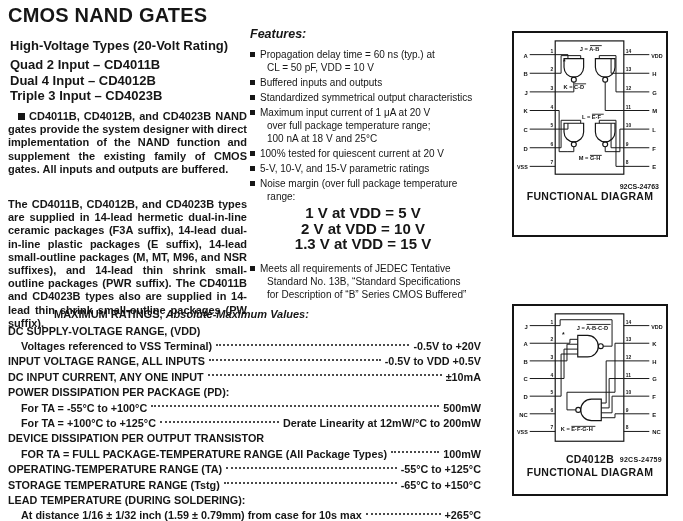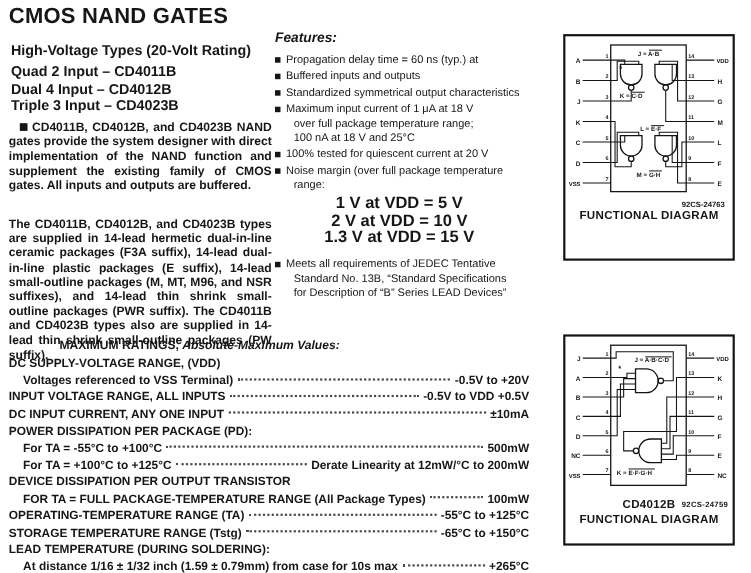--- a/index.html
+++ b/index.html
@@ -77,74 +77,81 @@
 
 <div class="abs intro p2"><span>The CD4011B, CD4012B, and CD4023B types are supplied in 14-lead hermetic dual-in-line ceramic packages (F3A suffix), 14-lead dual-in-line plastic packages (E suffix), 14-lead small-outline packages (M, MT, M96, and NSR suffixes), and 14-lead thin shrink small-outline packages (PWR suffix). The CD4011B and CD4023B types also are supplied in 14-lead thin shrink small-outline packages (PW suffix).</span></div>
 
 <div class="abs features">
   <div class="features-heading">Features:</div>
 
   <div class="feat">
     <span class="sq"></span>
     <div class="txt">
       <div>Propagation delay time = 60 ns (typ.) at</div>
+      <div class="cont">CL = 50 pF, VDD = 10 V</div>
     </div>
   </div>
 
   <div class="feat">
     <span class="sq"></span>
     <div class="txt">
         <div>Buffered inputs and outputs</div>
       </div>
   </div>
 
   <div class="feat">
     <span class="sq"></span>
     <div class="txt">
         <div>Standardized symmetrical output characteristics</div>
       </div>
   </div>
 
   <div class="feat">
     <span class="sq"></span>
     <div class="txt">
-      <div>Maximum input current of 1 μA at 18 V</div>
+      <div>Maximum input current of 1 μA at 20 V</div>
       <div class="cont">over full package temperature range;</div>
       <div class="cont">100 nA at 18 V and 25°C</div>
     </div>
   </div>
 
   <div class="feat">
     <span class="sq"></span>
     <div class="txt">
         <div>100% tested for quiescent current at 20 V</div>
       </div>
   </div>
 
+  <div class="feat">
+    <span class="sq"></span>
+    <div class="txt">
+        <div>5-V, 10-V, and 15-V parametric ratings</div>
+      </div>
+  </div>
 
   <div class="feat">
     <span class="sq"></span>
     <div class="txt">
       <div>Noise margin (over full package temperature</div>
       <div class="cont">range:</div>
     </div>
   </div>
 
   <div class="noise-values">
     <div>1 V at VDD = 5 V</div>
     <div>2 V at VDD = 10 V</div>
     <div>1.3 V at VDD = 15 V</div>
   </div>
 
   <div class="feat jedec">
     <span class="sq"></span>
     <div class="txt">
       <div>Meets all requirements of JEDEC Tentative</div>
       <div class="cont">Standard No. 13B, “Standard Specifications</div>
-      <div class="cont">for Description of “B” Series LEAD Devices”</div>
+      <div class="cont">for Description of “B” Series CMOS Buffered”</div>
     </div>
   </div>
 </div>
 
 <div class="abs ratings">
   <div class="ratings-heading">
     <span>MAXIMUM RATINGS, </span><span class="it">Absolute-Maximum Values:</span>
   </div>
 
   <div class="r-row">

